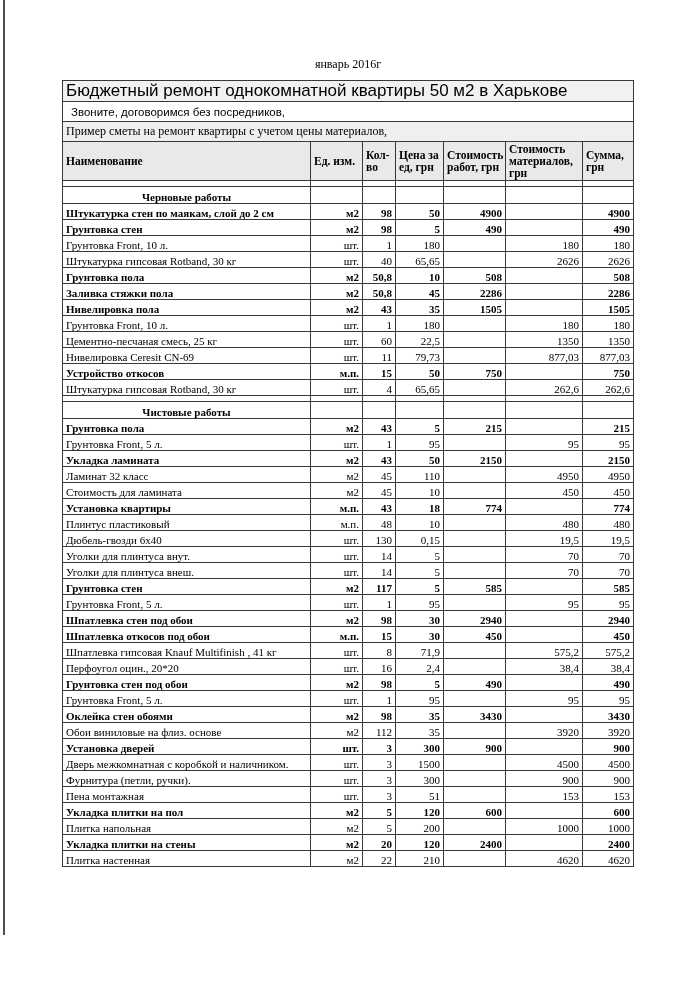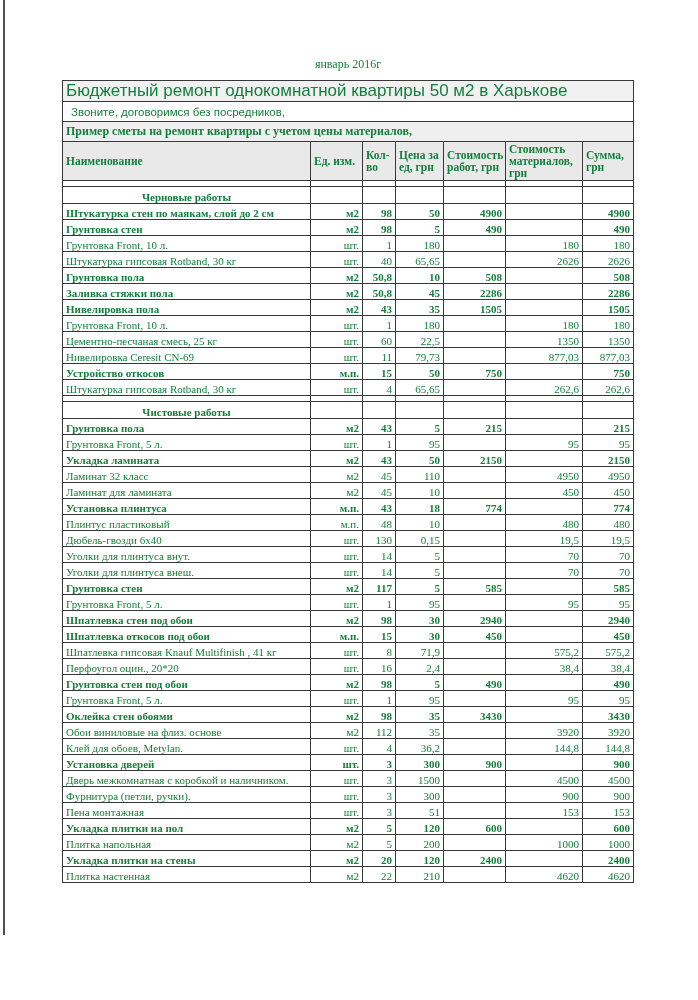--- a/index.html
+++ b/index.html
@@ -9,21 +9,21 @@
     width: 698px;
     height: 1000px;
     overflow: hidden;
   }
   .page {
     position: relative;
     width: 698px;
     height: 1000px;
     background: #ffffff;
     font-family: "Liberation Serif", serif;
-    color: #15803d;
+    color: #000000;
   }
   .left-rule {
     position: absolute;
     left: 3px;
     top: 0;
     width: 2px;
     height: 935px;
     background: #4f4f4f;
   }
   .doc {
@@ -63,21 +63,21 @@
   tr.pre2 td {
     background: #ffffff;
     font-family: "Liberation Sans", sans-serif;
     font-size: 11.5px;
     height: 19px;
     vertical-align: middle;
     padding-left: 8px;
   }
   tr.pre3 td {
     background: #efefef;
-    font-weight: bold;
+    font-weight: normal;
     font-size: 12px;
     height: 19px;
     vertical-align: middle;
   }
   tr.header-row th {
     background: #e9e9e9;
     font-weight: bold;
     text-align: left;
     font-size: 11.5px;
     height: 38px;
@@ -320,30 +320,30 @@
           <tr class="item">
             <td class="c-name">Ламинат 32 класс</td>
             <td class="c-unit">м2</td>
             <td class="c-num">45</td>
             <td class="c-num">110</td>
             <td class="c-num"></td>
             <td class="c-num">4950</td>
             <td class="c-num">4950</td>
           </tr>
           <tr class="item">
-            <td class="c-name">Ламинат для ламината</td>
+            <td class="c-name">Стоимость для ламината</td>
             <td class="c-unit">м2</td>
             <td class="c-num">45</td>
             <td class="c-num">10</td>
             <td class="c-num"></td>
             <td class="c-num">450</td>
             <td class="c-num">450</td>
           </tr>
           <tr class="item bold">
-            <td class="c-name">Установка плинтуса</td>
+            <td class="c-name">Установка квартиры</td>
             <td class="c-unit">м.п.</td>
             <td class="c-num">43</td>
             <td class="c-num">18</td>
             <td class="c-num">774</td>
             <td class="c-num"></td>
             <td class="c-num">774</td>
           </tr>
           <tr class="item">
             <td class="c-name">Плинтус пластиковый</td>
             <td class="c-unit">м.п.</td>
@@ -462,29 +462,20 @@
             <td class="c-num">3430</td>
           </tr>
           <tr class="item">
             <td class="c-name">Обои виниловые на флиз. основе</td>
             <td class="c-unit">м2</td>
             <td class="c-num">112</td>
             <td class="c-num">35</td>
             <td class="c-num"></td>
             <td class="c-num">3920</td>
             <td class="c-num">3920</td>
-          </tr>
-          <tr class="item">
-            <td class="c-name">Клей для обоев, Metylan.</td>
-            <td class="c-unit">шт.</td>
-            <td class="c-num">4</td>
-            <td class="c-num">36,2</td>
-            <td class="c-num"></td>
-            <td class="c-num">144,8</td>
-            <td class="c-num">144,8</td>
           </tr>
           <tr class="item bold">
             <td class="c-name">Установка дверей</td>
             <td class="c-unit">шт.</td>
             <td class="c-num">3</td>
             <td class="c-num">300</td>
             <td class="c-num">900</td>
             <td class="c-num"></td>
             <td class="c-num">900</td>
           </tr>

